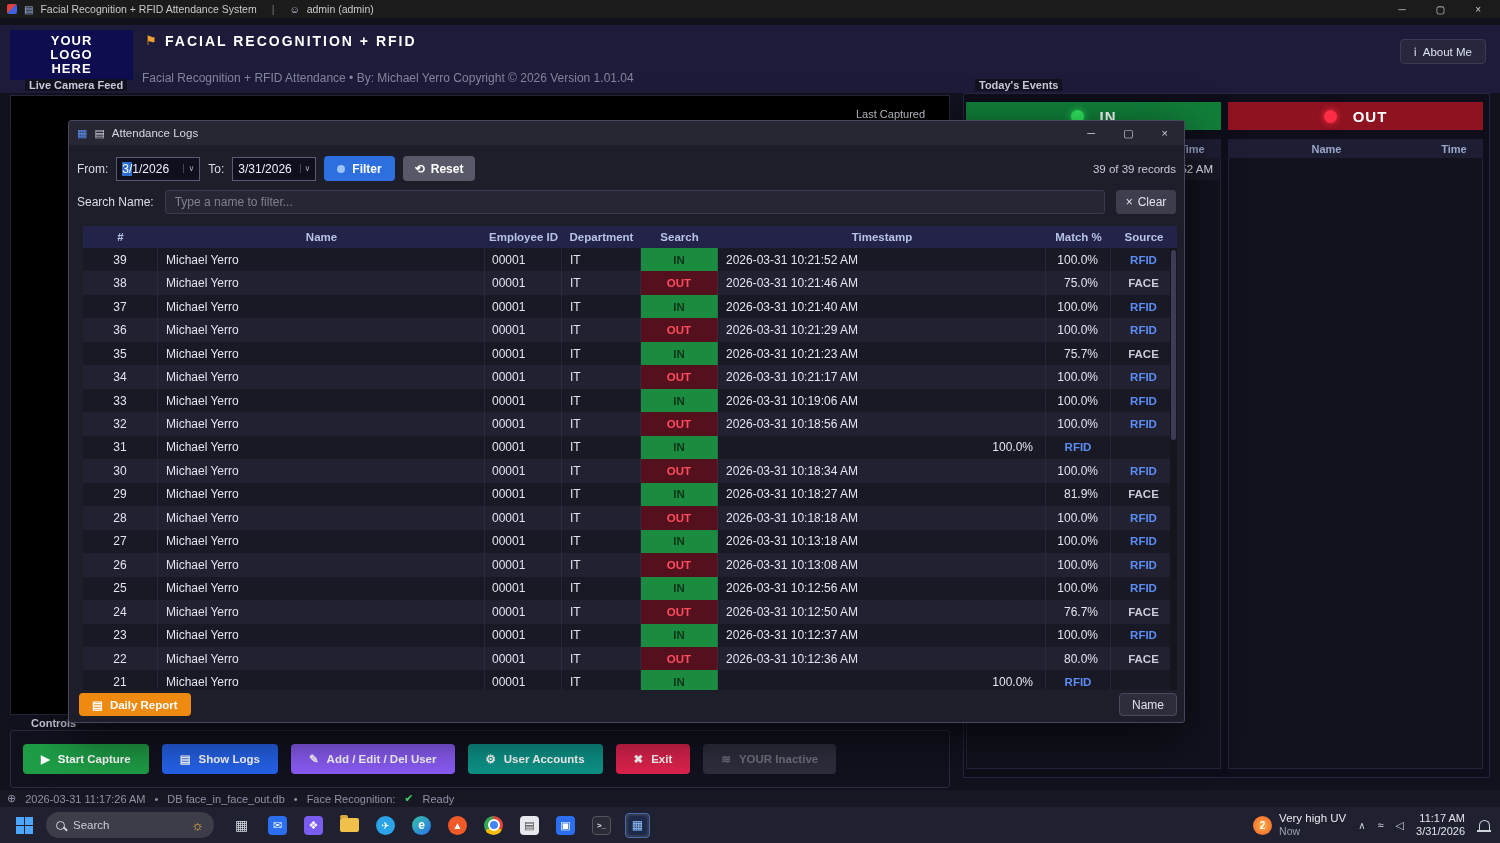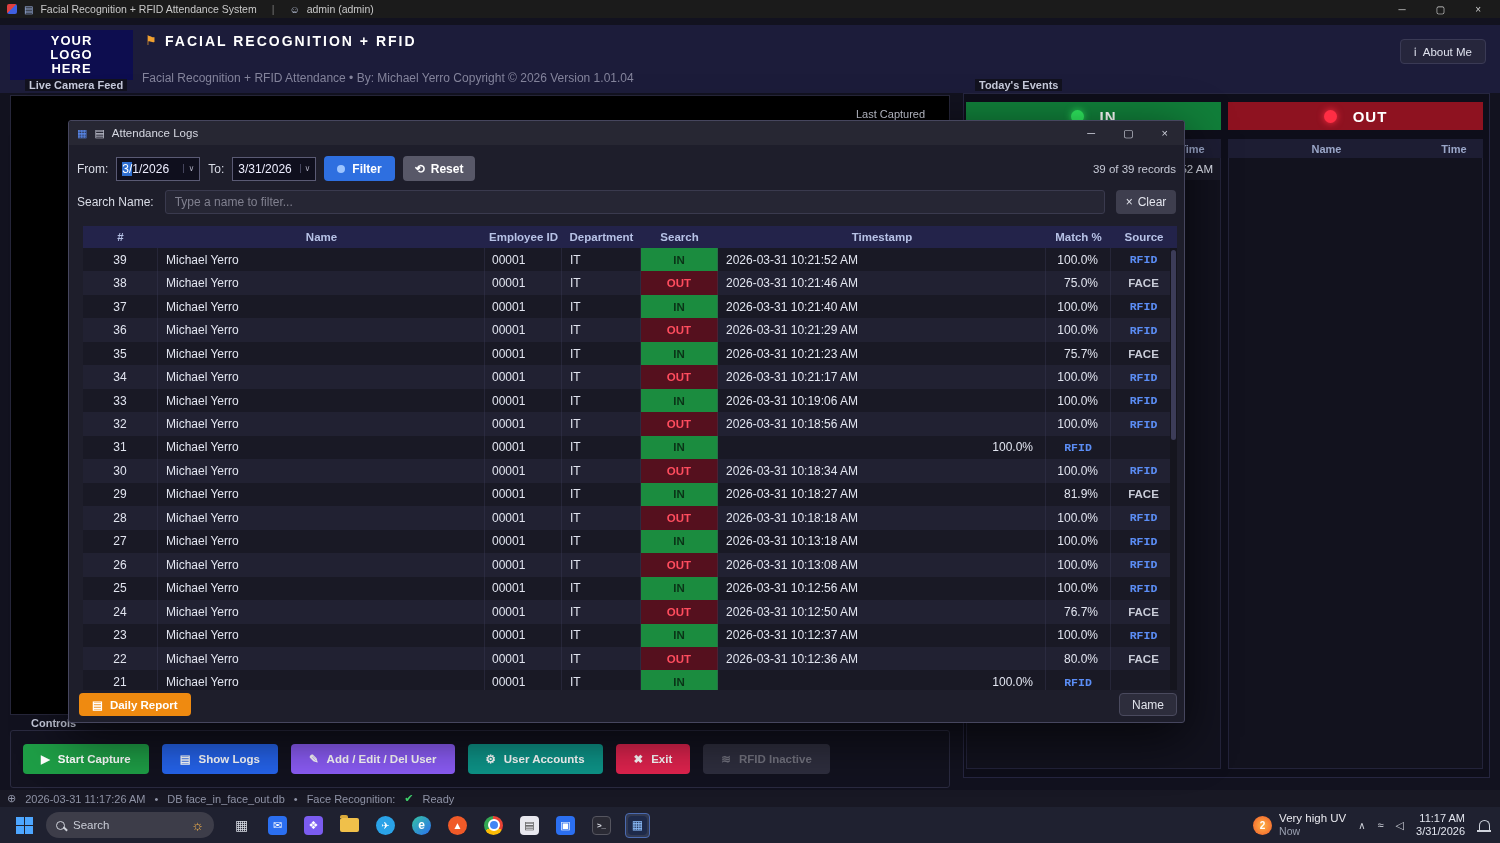--- a/index.html
+++ b/index.html
@@ -107,21 +107,21 @@
   .t-row:nth-child(even) { background:#212132; }
   .c { display:flex; align-items:center; border-right:1px solid rgba(62,62,92,.35); overflow:hidden; white-space:nowrap; }
   .ca { justify-content:center; }
   .cl { padding-left:8px; }
   .cl2 { padding-left:7px; }
   .cr { justify-content:flex-end; padding-right:12px; }
   .ev { justify-content:center; font-weight:bold; font-size:11.5px; }
   .ev-in  { background:#1b8c3f; color:#0a3317; }
   .ev-out { background:#55101e; color:#ff4d5e; }
   .src { justify-content:center; font-size:11.5px; font-weight:bold; }
-  .src-rfid { color:#5b8df5;font-family:Liberation Mono, monospace; }
+  .src-rfid { color:#5b8df5; }
   .src-face { color:#c9ccd8; }
   .sb { position:absolute; right:0; top:22px; bottom:0; width:7px; background:#15151e; }
   .sb-thumb { position:absolute; top:2px; left:1px; right:1px; height:190px; background:#3c3c58; border-radius:3px; }
 
   .modal-foot { position:absolute; left:10px; right:7px; bottom:6px; height:23px; display:flex;
                 align-items:center; justify-content:space-between; }
   .btn-report { height:23px; padding:0 13px; background:#ef8a10; border:none; border-radius:4px; color:#fff;
                 font-weight:bold; font-size:11.5px; display:flex; align-items:center; gap:7px; }
   .btn-mclose { height:23px; width:58px; background:#2d2d3c; border:1px solid #4a4a5e; border-radius:4px;
                 color:#e0e2ea; font-size:12px; display:flex; align-items:center; justify-content:center; }
@@ -262,21 +262,21 @@
       <button class="ctl-btn" style="background: rgb(13, 148, 136);">
         <span>⚙</span>
         <span>User Accounts</span>
       </button>
       <button class="ctl-btn" style="background: rgb(224, 35, 78);">
         <span>✖</span>
         <span>Exit</span>
       </button>
       <button class="ctl-btn rfid" style="background: rgb(46, 46, 62);">
         <span>≋</span>
-        <span>RFID   Inactive</span>
+        <span>YOUR   Inactive</span>
       </button>
     </div>
   </div>
 
   <div class="statusbar">
     <span>⊕</span>
     <span>2026-03-31  11:17:26 AM</span>
     <span>•</span>
     <span>DB face_in_face_out.db</span>
     <span>•</span>

